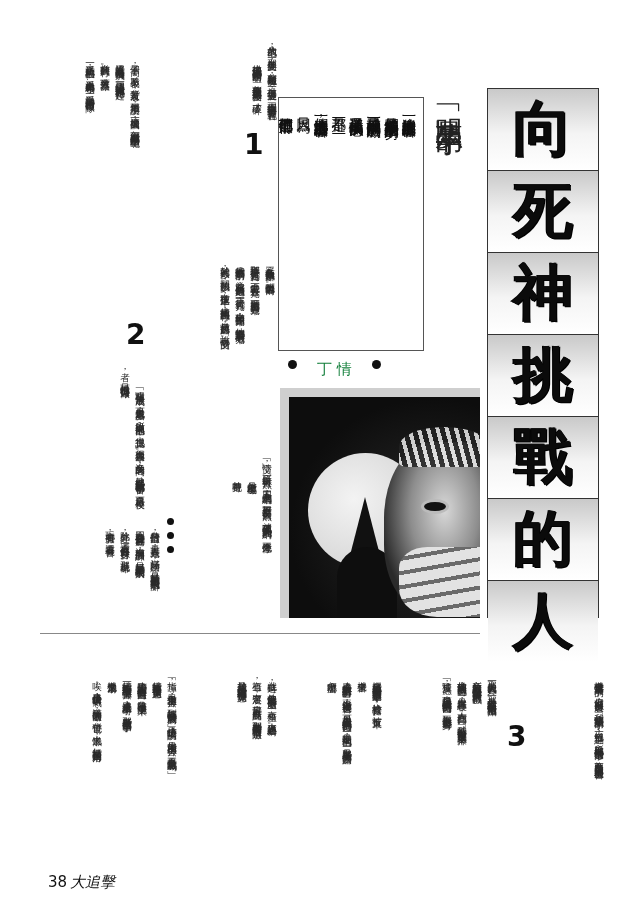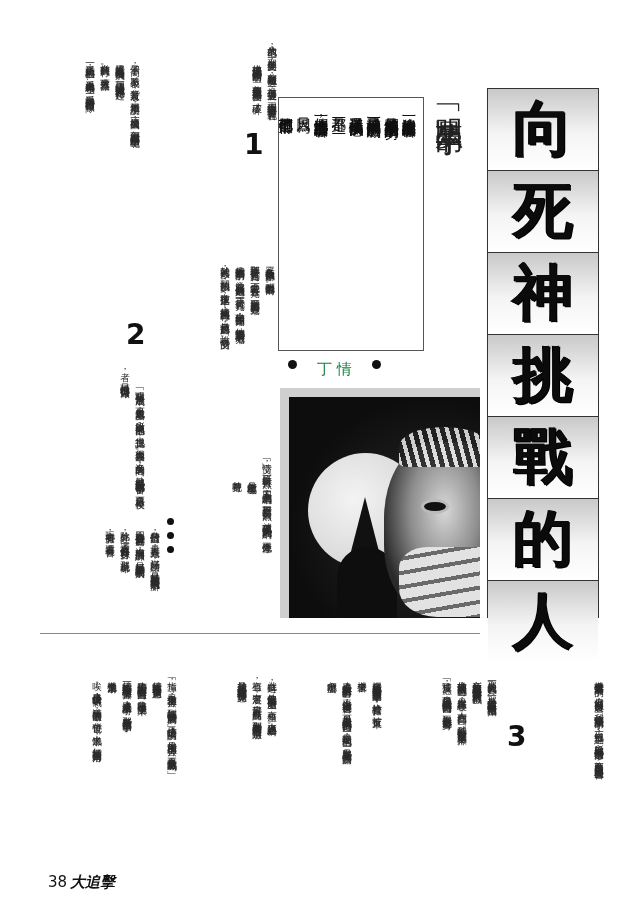--- a/index.html
+++ b/index.html
@@ -102,21 +102,21 @@
   }
   .ellipsis-dots { position: absolute; display: flex; flex-direction: column; gap: 7px; }
   .ellipsis-dots span { width: 7px; height: 7px; border-radius: 50%; background: #111; display: block; }
 
   .hrule { position: absolute; height: 1px; background: #888; }
 
   #footer {
     position: absolute; left: 48px; top: 873px;
     font-family: "DejaVu Sans", "Liberation Sans", sans-serif; font-size: 15px; color: #111;
   }
-  #footer .mag { font-family: "DejaVu Serif", serif; font-style: italic; font-weight: bold; margin-left: 3px; }
+  #footer .mag { font-family: "DejaVu Serif", serif; font-style: italic; font-weight: normal; margin-left: 3px; }
 </style>
 </head>
 <body>
 
 <div id="title-block">
   <div class="title-cell">向</div>
   <div class="title-cell">死</div>
   <div class="title-cell">神</div>
   <div class="title-cell">挑</div>
   <div class="title-cell">戰</div>

